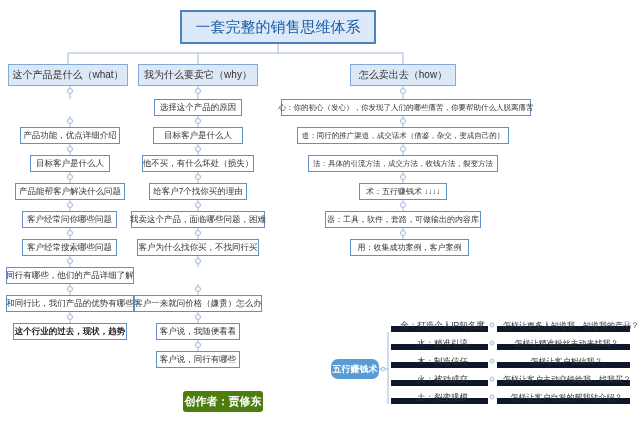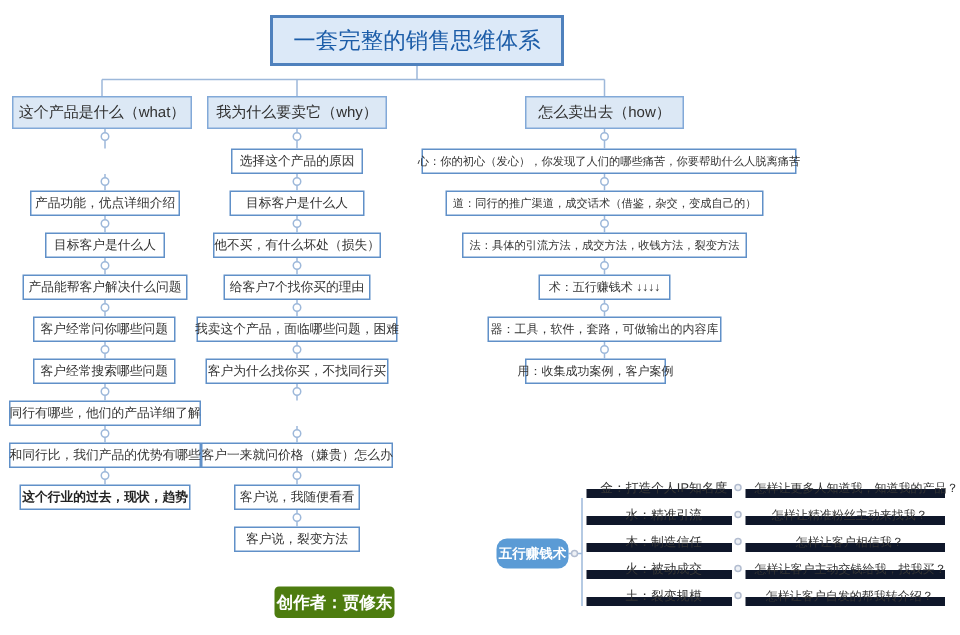--- a/index.html
+++ b/index.html
@@ -90,28 +90,28 @@
   <div class="node bold" style="left:13px;top:323px;width:114px;">这个行业的过去，现状，趋势</div>
 
   <div class="node" style="left:154px;top:99px;width:88px;">选择这个产品的原因</div>
   <div class="node" style="left:153px;top:127px;width:90px;">目标客户是什么人</div>
   <div class="node" style="left:142px;top:155px;width:112px;">他不买，有什么坏处（损失）</div>
   <div class="node" style="left:149px;top:183px;width:98px;">给客户7个找你买的理由</div>
   <div class="node" style="left:131px;top:211px;width:134px;">我卖这个产品，面临哪些问题，困难</div>
   <div class="node" style="left:137px;top:239px;width:122px;">客户为什么找你买，不找同行买</div>
   <div class="node" style="left:134px;top:295px;width:128px;">客户一来就问价格（嫌贵）怎么办</div>
   <div class="node" style="left:156px;top:323px;width:84px;">客户说，我随便看看</div>
-  <div class="node" style="left:156px;top:351px;width:84px;">客户说，裂变方法</div>
+  <div class="node" style="left:156px;top:351px;width:84px;">客户说，同行有哪些</div>
 
   <div class="node tiny" style="left:281px;top:99px;width:250px;">心：你的初心（发心），你发现了人们的哪些痛苦，你要帮助什么人脱离痛苦</div>
   <div class="node tiny" style="left:297px;top:127px;width:212px;">道：同行的推广渠道，成交话术（借鉴，杂交，变成自己的）</div>
   <div class="node tiny" style="left:308px;top:155px;width:190px;">法：具体的引流方法，成交方法，收钱方法，裂变方法</div>
   <div class="node" style="left:359px;top:183px;width:88px;font-size:8px;">术：五行赚钱术 ↓↓↓↓</div>
   <div class="node" style="left:325px;top:211px;width:156px;font-size:8px;">器：工具，软件，套路，可做输出的内容库</div>
-  <div class="node" style="left:350px;top:239px;width:94px;font-size:8px;">用：收集成功案例，客户案例</div>
+  <div class="node" style="left:350px;top:239px;width:119px;font-size:8px;">用：收集成功案例，客户案例</div>
 
   <div class="pill" style="left:331px;top:359px;width:48px;height:20px;">五行赚钱术</div>
 
   <div class="cell" style="left:391px;top:318px;width:97px;">金：打造个人IP知名度</div>
   <div class="cell q" style="left:497px;top:318px;width:133px;">怎样让更多人知道我，知道我的产品？</div>
 
   <div class="cell" style="left:391px;top:336px;width:97px;">水：精准引流</div>
   <div class="cell q" style="left:497px;top:336px;width:133px;">怎样让精准粉丝主动来找我？</div>
 
   <div class="cell" style="left:391px;top:354px;width:97px;">木：制造信任</div>

